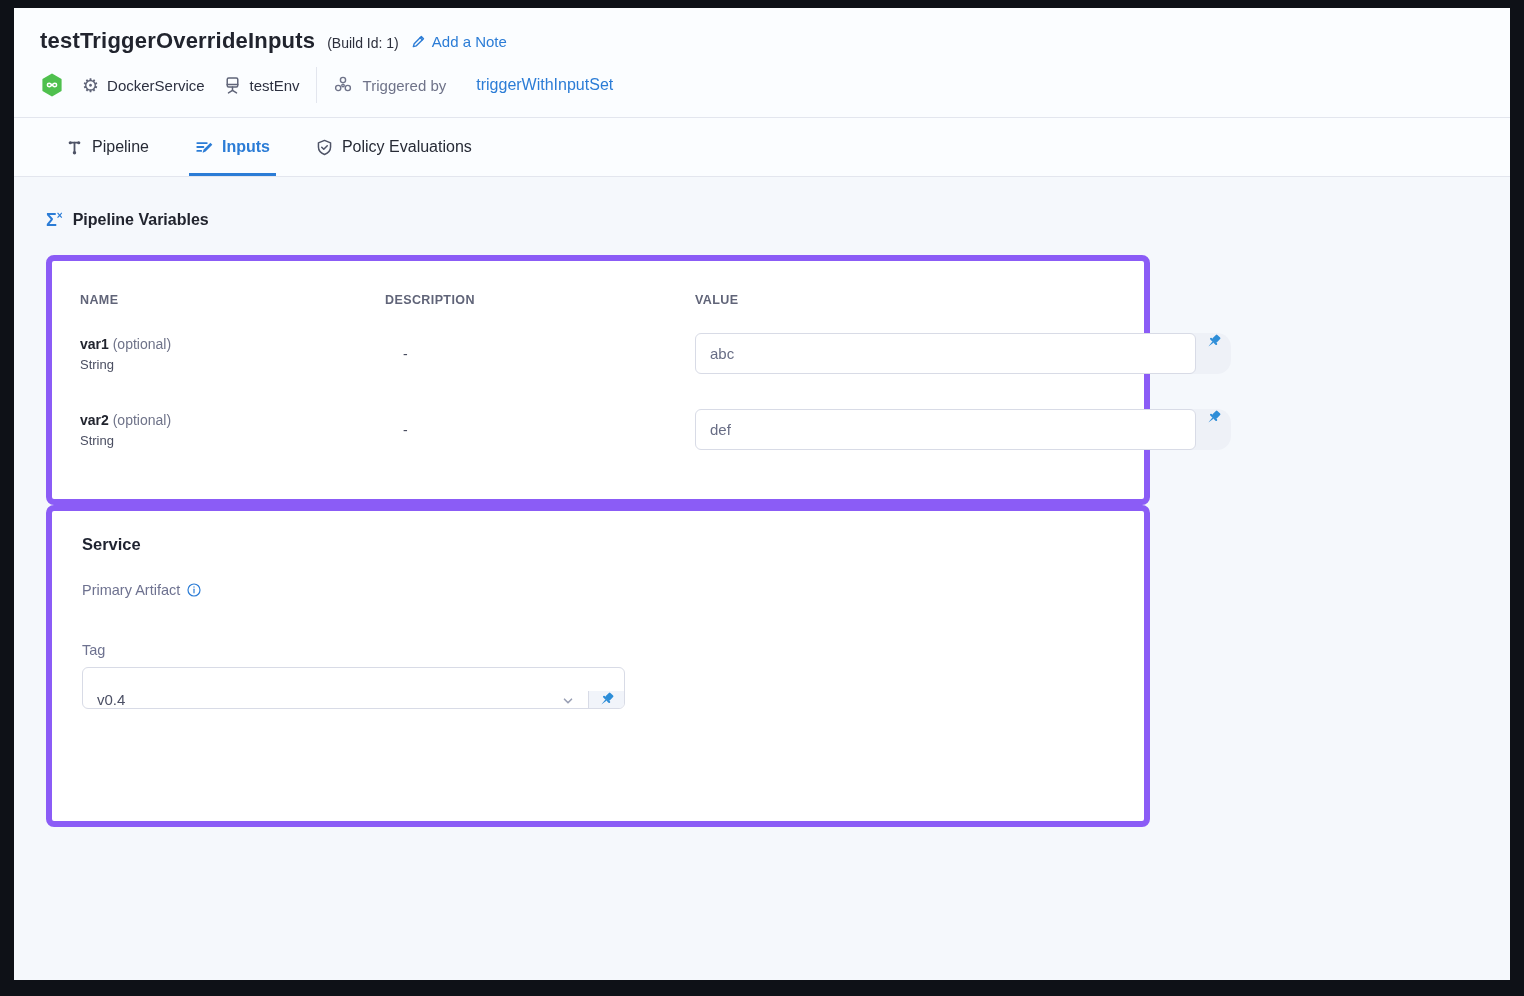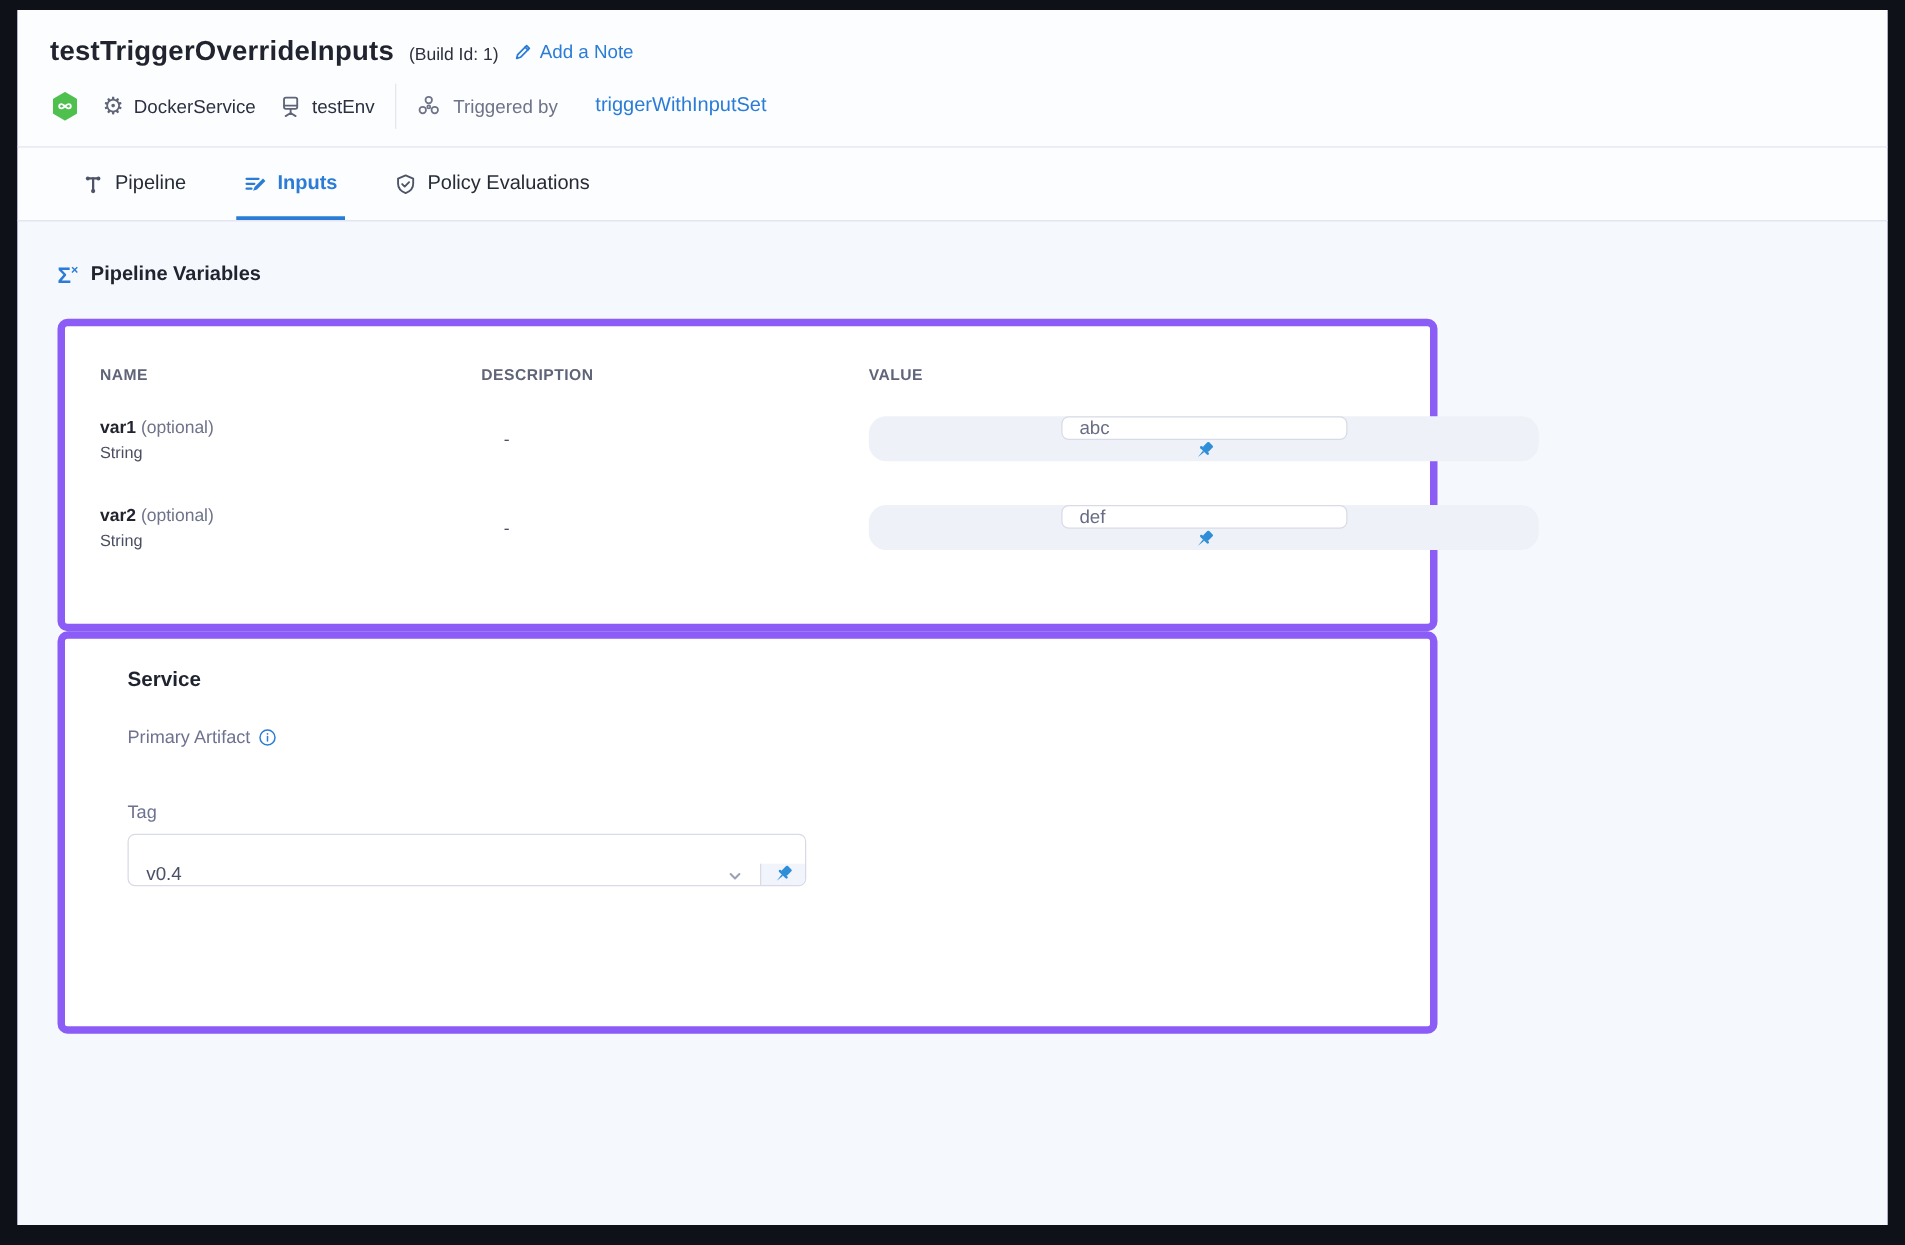--- a/index.html
+++ b/index.html
@@ -5,21 +5,21 @@
   html,body{margin:0;padding:0;}
   body{
     width:1524px;height:996px;
     background:#0e1117;
     font-family:"Liberation Sans", sans-serif;
     overflow:hidden;
     position:relative;
   }
   .page{
     position:absolute;left:14px;top:8px;width:1496px;height:972px;
-    background:#c4b5fd;display:flex;flex-direction:column;
+    background:#fde047;display:flex;flex-direction:column;
   }
   
   .header{padding:20px 26px 14px 26px;background:#fbfdff;border-bottom:1px solid #e3e6ee;}
   .title-row{display:flex;align-items:baseline;gap:12px;}
   .page-title{margin:0;font-size:22px;font-weight:700;color:#21242e;letter-spacing:.2px;}
   .build-id{font-size:14px;color:#2c2f3c;}
   .add-note{display:flex;align-items:center;gap:6px;color:#2b7cd6;font-size:15px;cursor:pointer;align-self:center;}
   .meta-row{display:flex;align-items:center;margin-top:13px;height:36px;}
   .meta-text{font-size:15px;color:#2c3040;}
   .meta-muted{font-size:15px;color:#6f7389;}
@@ -43,29 +43,29 @@
   .vars-card{margin-top:26px;height:250px;padding:32px 0 0 28px;}
   .vars-grid{display:grid;grid-template-columns:305px 310px 1fr;align-items:center;}
   .col-head{font-size:12.5px;font-weight:700;color:#606478;letter-spacing:.4px;}
   .var-row{margin-top:26px;}
   .var-row + .var-row{margin-top:35px;}
   .var-name{font-size:14px;color:#21242e;}
   .var-name b{font-weight:700;}
   .var-opt{color:#6f7389;font-weight:400;}
   .var-type{font-size:13px;color:#4a4e61;margin-top:5px;}
   .var-desc{font-size:14px;color:#4a4e61;padding-left:18px;}
-  .value-wrap{display:flex;align-items:center;width:536px;background:#eef1f7;border-radius:14px;flex-direction:column;}
+  .value-wrap{display:flex;align-items:flex-start;width:536px;background:#eef1f7;border-radius:14px;}
   .value-input{flex:1;border:1px solid #d8dbe6;border-radius:6px;background:#fff;padding:0 14px;
                font-size:15px;color:#686d85;height:41px;box-sizing:border-box;outline:none;
                font-family:"Liberation Sans", sans-serif;}
   .pin-btn{width:35px;display:flex;align-items:center;justify-content:center;background:transparent;border:none;cursor:pointer;padding:0;}
   
   .stage-head{display:flex;align-items:center;gap:13px;margin:27px 0 21px 32px;}
   .stage-title{font-size:16px;font-weight:700;color:#21242e;}
-  .service-card{height:322px;padding:24px 50px;}
+  .service-card{height:322px;padding:24px 30px;}
   .service-title{margin:0;font-size:16.5px;font-weight:700;color:#1f2330;}
   .field-label{display:flex;align-items:center;gap:7px;font-size:14.5px;color:#6e7290;}
   .fl-pa{margin-top:28px;}
   .fl-tag{margin-top:44px;}
   .select-control{display:flex;align-items:stretch;height:40px;border:1px solid #d8dbe6;border-radius:6px;background:#fff;margin-top:9px;overflow:hidden;cursor:pointer;}
   .sc-pa{width:524px;}
   .sc-tag{width:541px;align-items:flex-end;}
   .select-value{flex:1;display:flex;align-items:center;padding:0 14px;font-size:15px;color:#4c5065;}
   .chev{display:flex;align-items:center;padding-right:13px;}
   .pin-cell{width:35px;border-left:1px solid #d8dbe6;background:#f1f4fa;display:flex;align-items:center;justify-content:center;cursor:pointer;}

